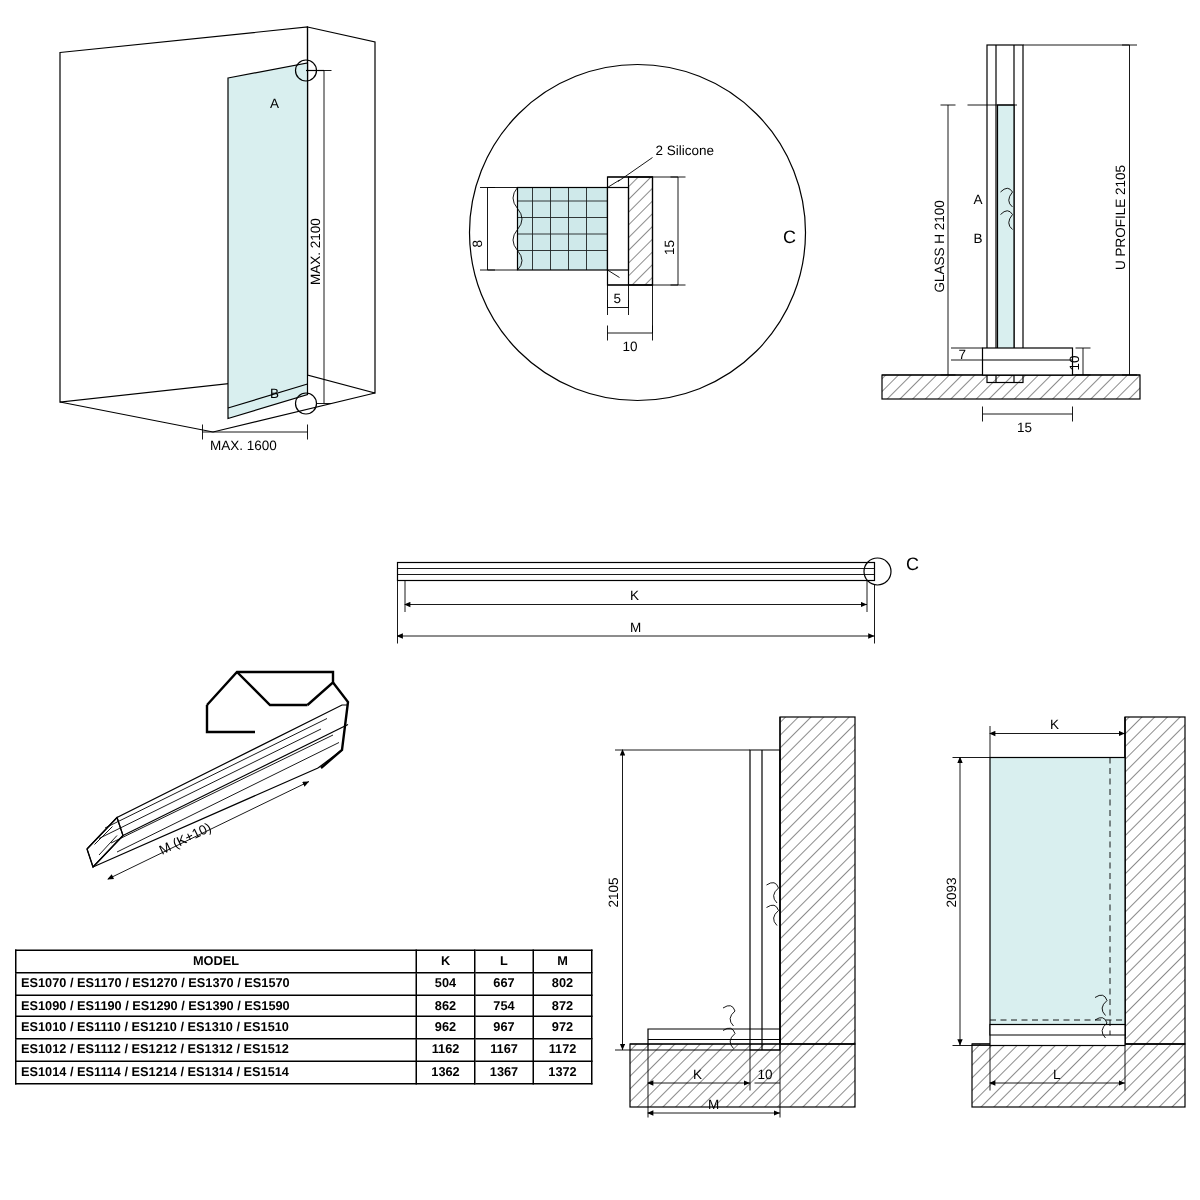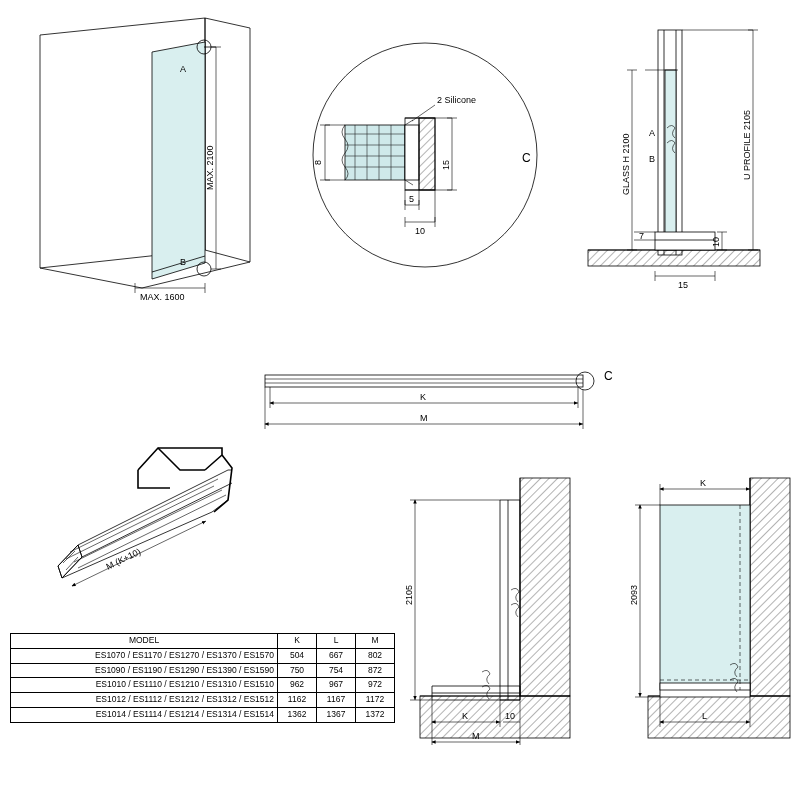--- a/index.html
+++ b/index.html
@@ -45,27 +45,27 @@
   #model-table {
     position: absolute;
     left: 10px;
     top: 633px;
     border-collapse: collapse;
     font-size: 8.5px;
   }
   #model-table th, #model-table td {
     border: 0.8px solid #000;
     padding: 2px 3px;
-    font-weight: normal;
+    font-weight: bold;
     white-space: nowrap;
     line-height: 1.15;
   }
   #model-table th.model-col, #model-table td.model-col {
     width: 260px;
-    text-align: right;
+    text-align: left;
   }
   #model-table th.model-col { text-align: center; }
   #model-table th.num, #model-table td.num {
     width: 32px;
     text-align: center;
   }
 </style>
 </head>
 <body>
 
@@ -350,21 +350,21 @@
   </thead>
   <tbody>
     <tr>
       <td class="model-col">ES1070 / ES1170 / ES1270 / ES1370 / ES1570</td>
       <td class="num">504</td>
       <td class="num">667</td>
       <td class="num">802</td>
     </tr>
     <tr>
       <td class="model-col">ES1090 / ES1190 / ES1290 / ES1390 / ES1590</td>
-      <td class="num">750</td>
+      <td class="num">862</td>
       <td class="num">754</td>
       <td class="num">872</td>
     </tr>
     <tr>
       <td class="model-col">ES1010 / ES1110 / ES1210 / ES1310 / ES1510</td>
       <td class="num">962</td>
       <td class="num">967</td>
       <td class="num">972</td>
     </tr>
     <tr>

